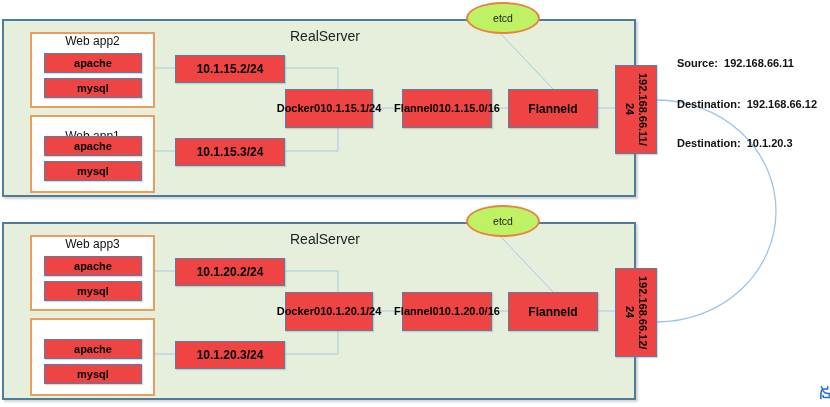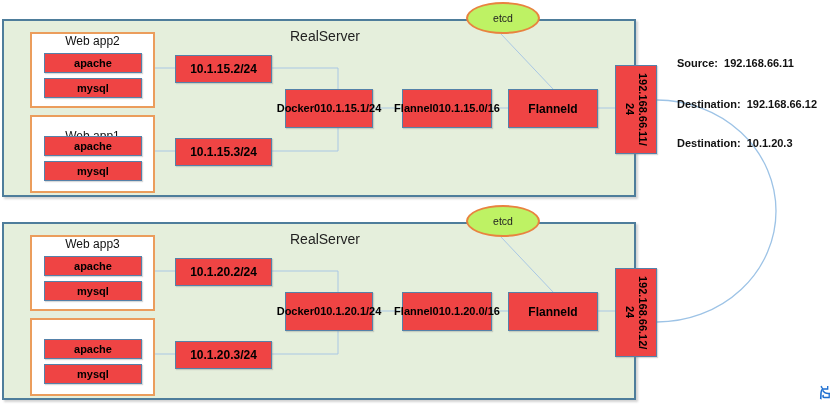--- a/index.html
+++ b/index.html
@@ -30,21 +30,21 @@
     font-size:12px;color:#111;z-index:4;}
   .ctitle.a{top:34px;} .ctitle.b{top:129px;}
 
   .node{
     position:absolute;background:#ef4444;border:1.5px solid #5581a9;box-sizing:border-box;
     display:flex;align-items:center;justify-content:center;
     font-weight:bold;color:#000;z-index:4;box-shadow:1px 1px 1px rgba(130,130,130,.3);
   }
   .proc{left:44px;width:98px;height:20px;font-size:11px;}
   .p1a{top:53px;} .p2a{top:78px;} .p1b{top:136px;} .p2b{top:161px;}
-  .ip{left:175px;width:97px;height:28px;font-size:12px;}
+  .ip{left:175px;width:110px;height:28px;font-size:12px;}
   .ipv1{top:55px;} .ipv2{top:138px;}
   .dual{flex-direction:row;font-size:11px;line-height:13px;}
   .docker0{left:285px;top:89px;width:88px;height:39px;}
   .flannel0{left:402px;top:89px;width:90px;height:39px;}
   .flanneld{left:508px;top:89px;width:90px;height:39px;font-size:12px;}
   .eth{left:615px;top:65px;width:42px;height:89px;z-index:5;}
   .eth-text{writing-mode:vertical-rl;text-align:center;font-weight:bold;
     font-size:11px;line-height:13px;}
   .eth-text span{display:block;}
 

